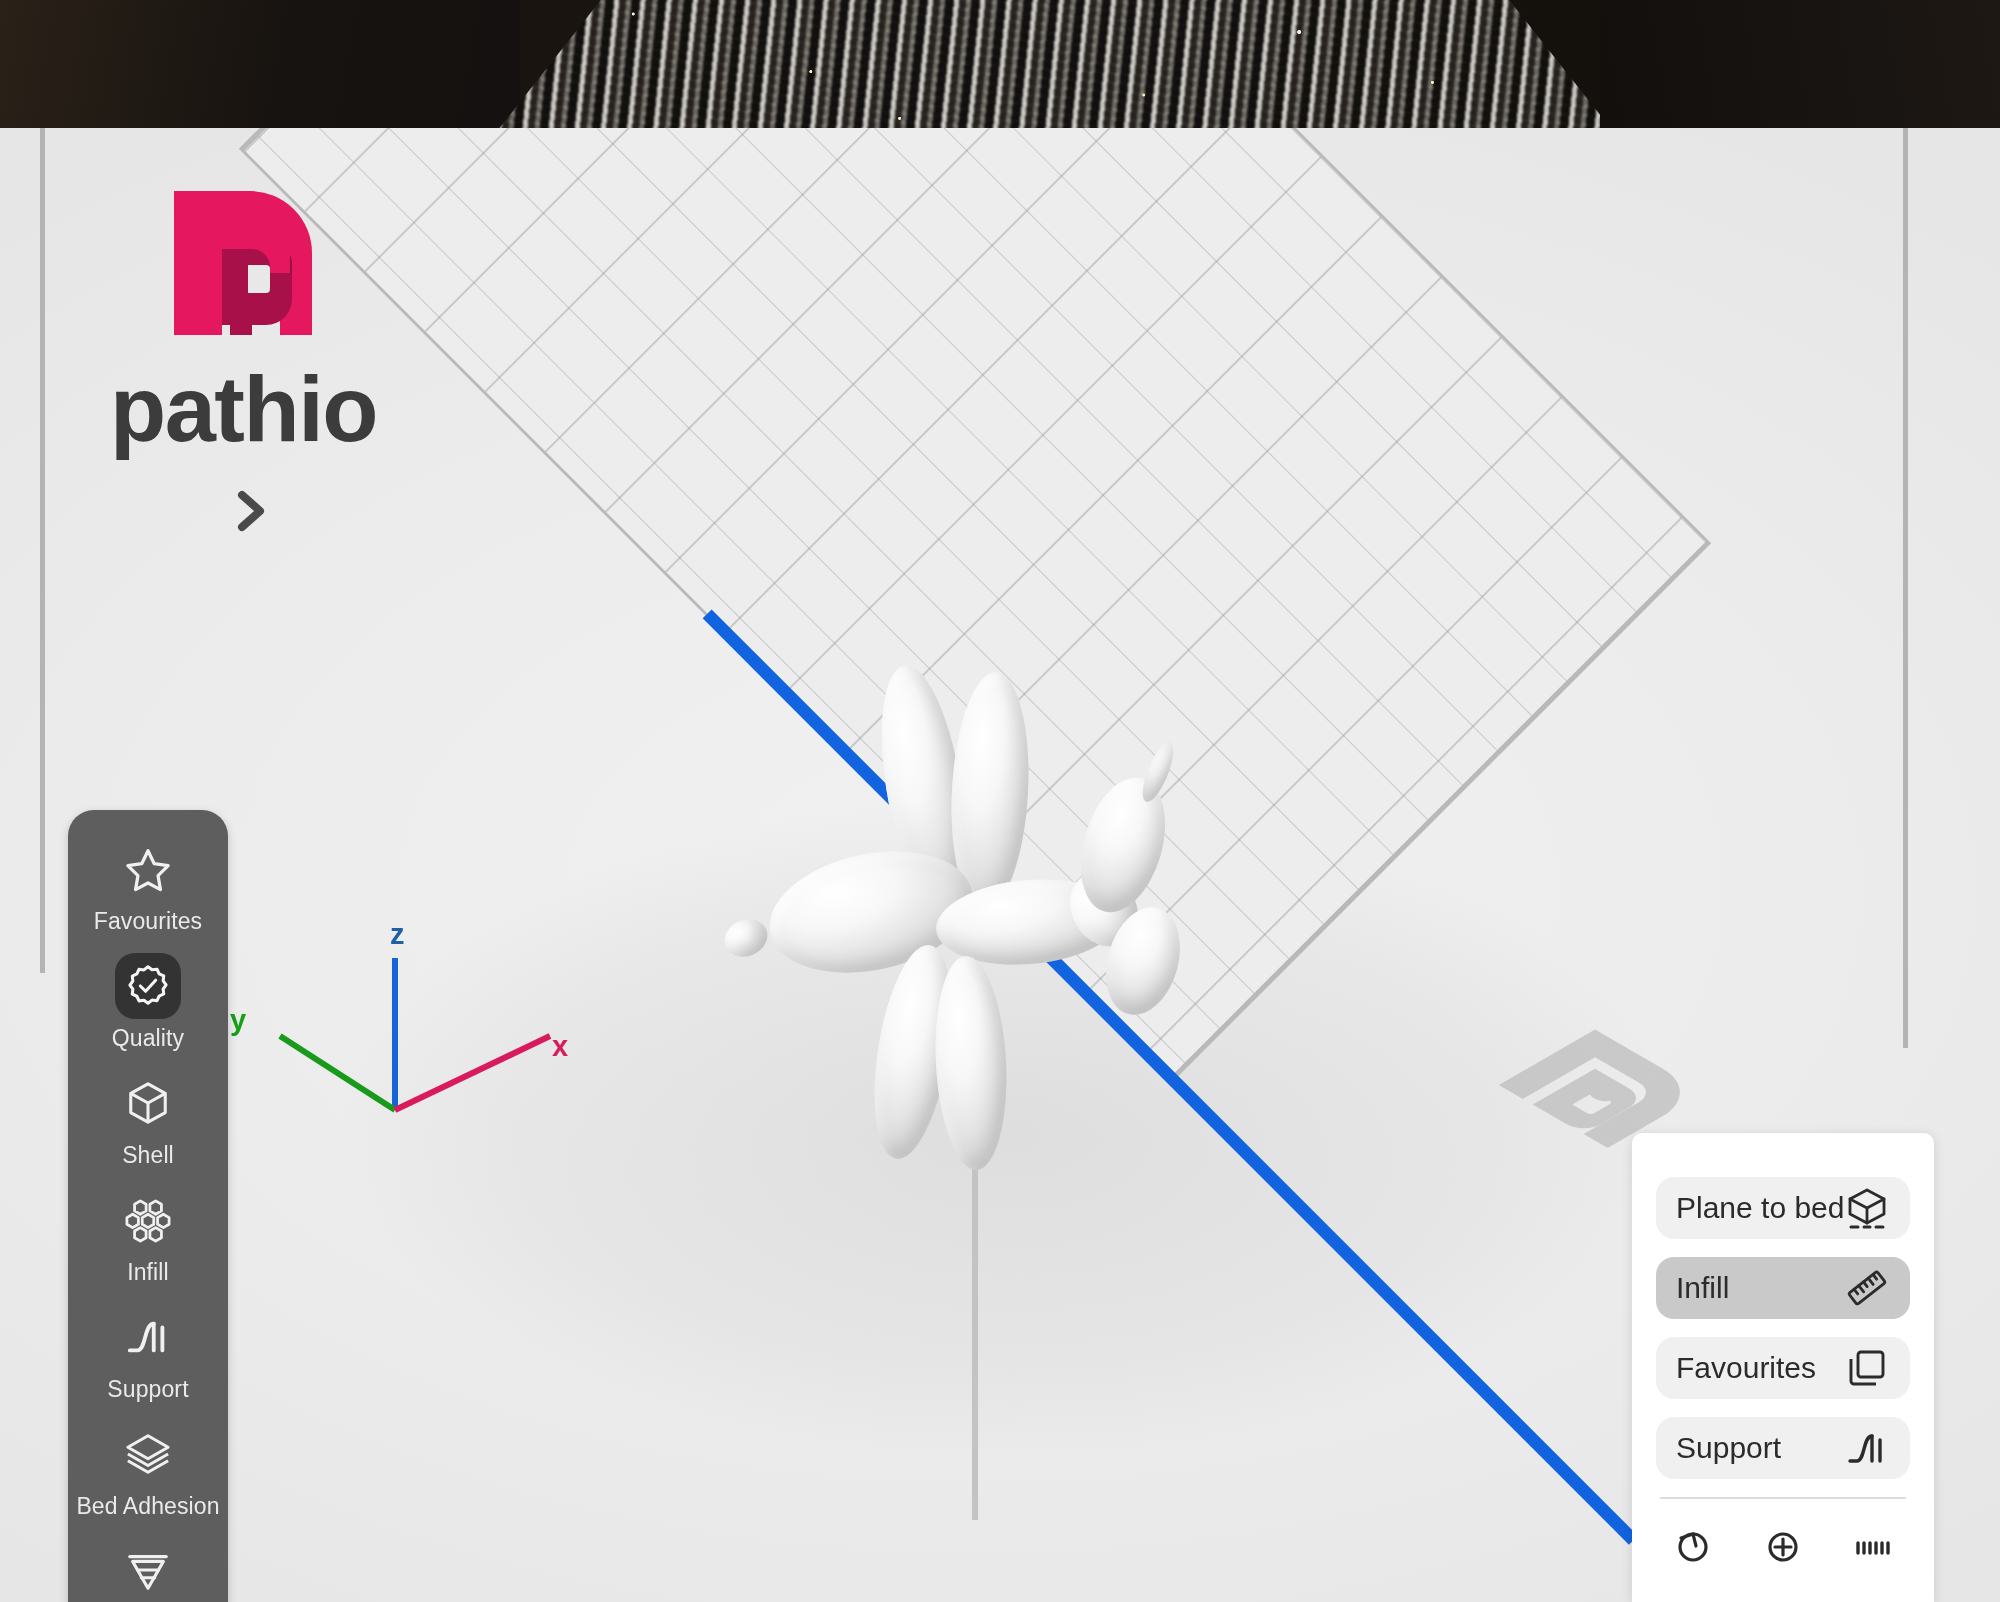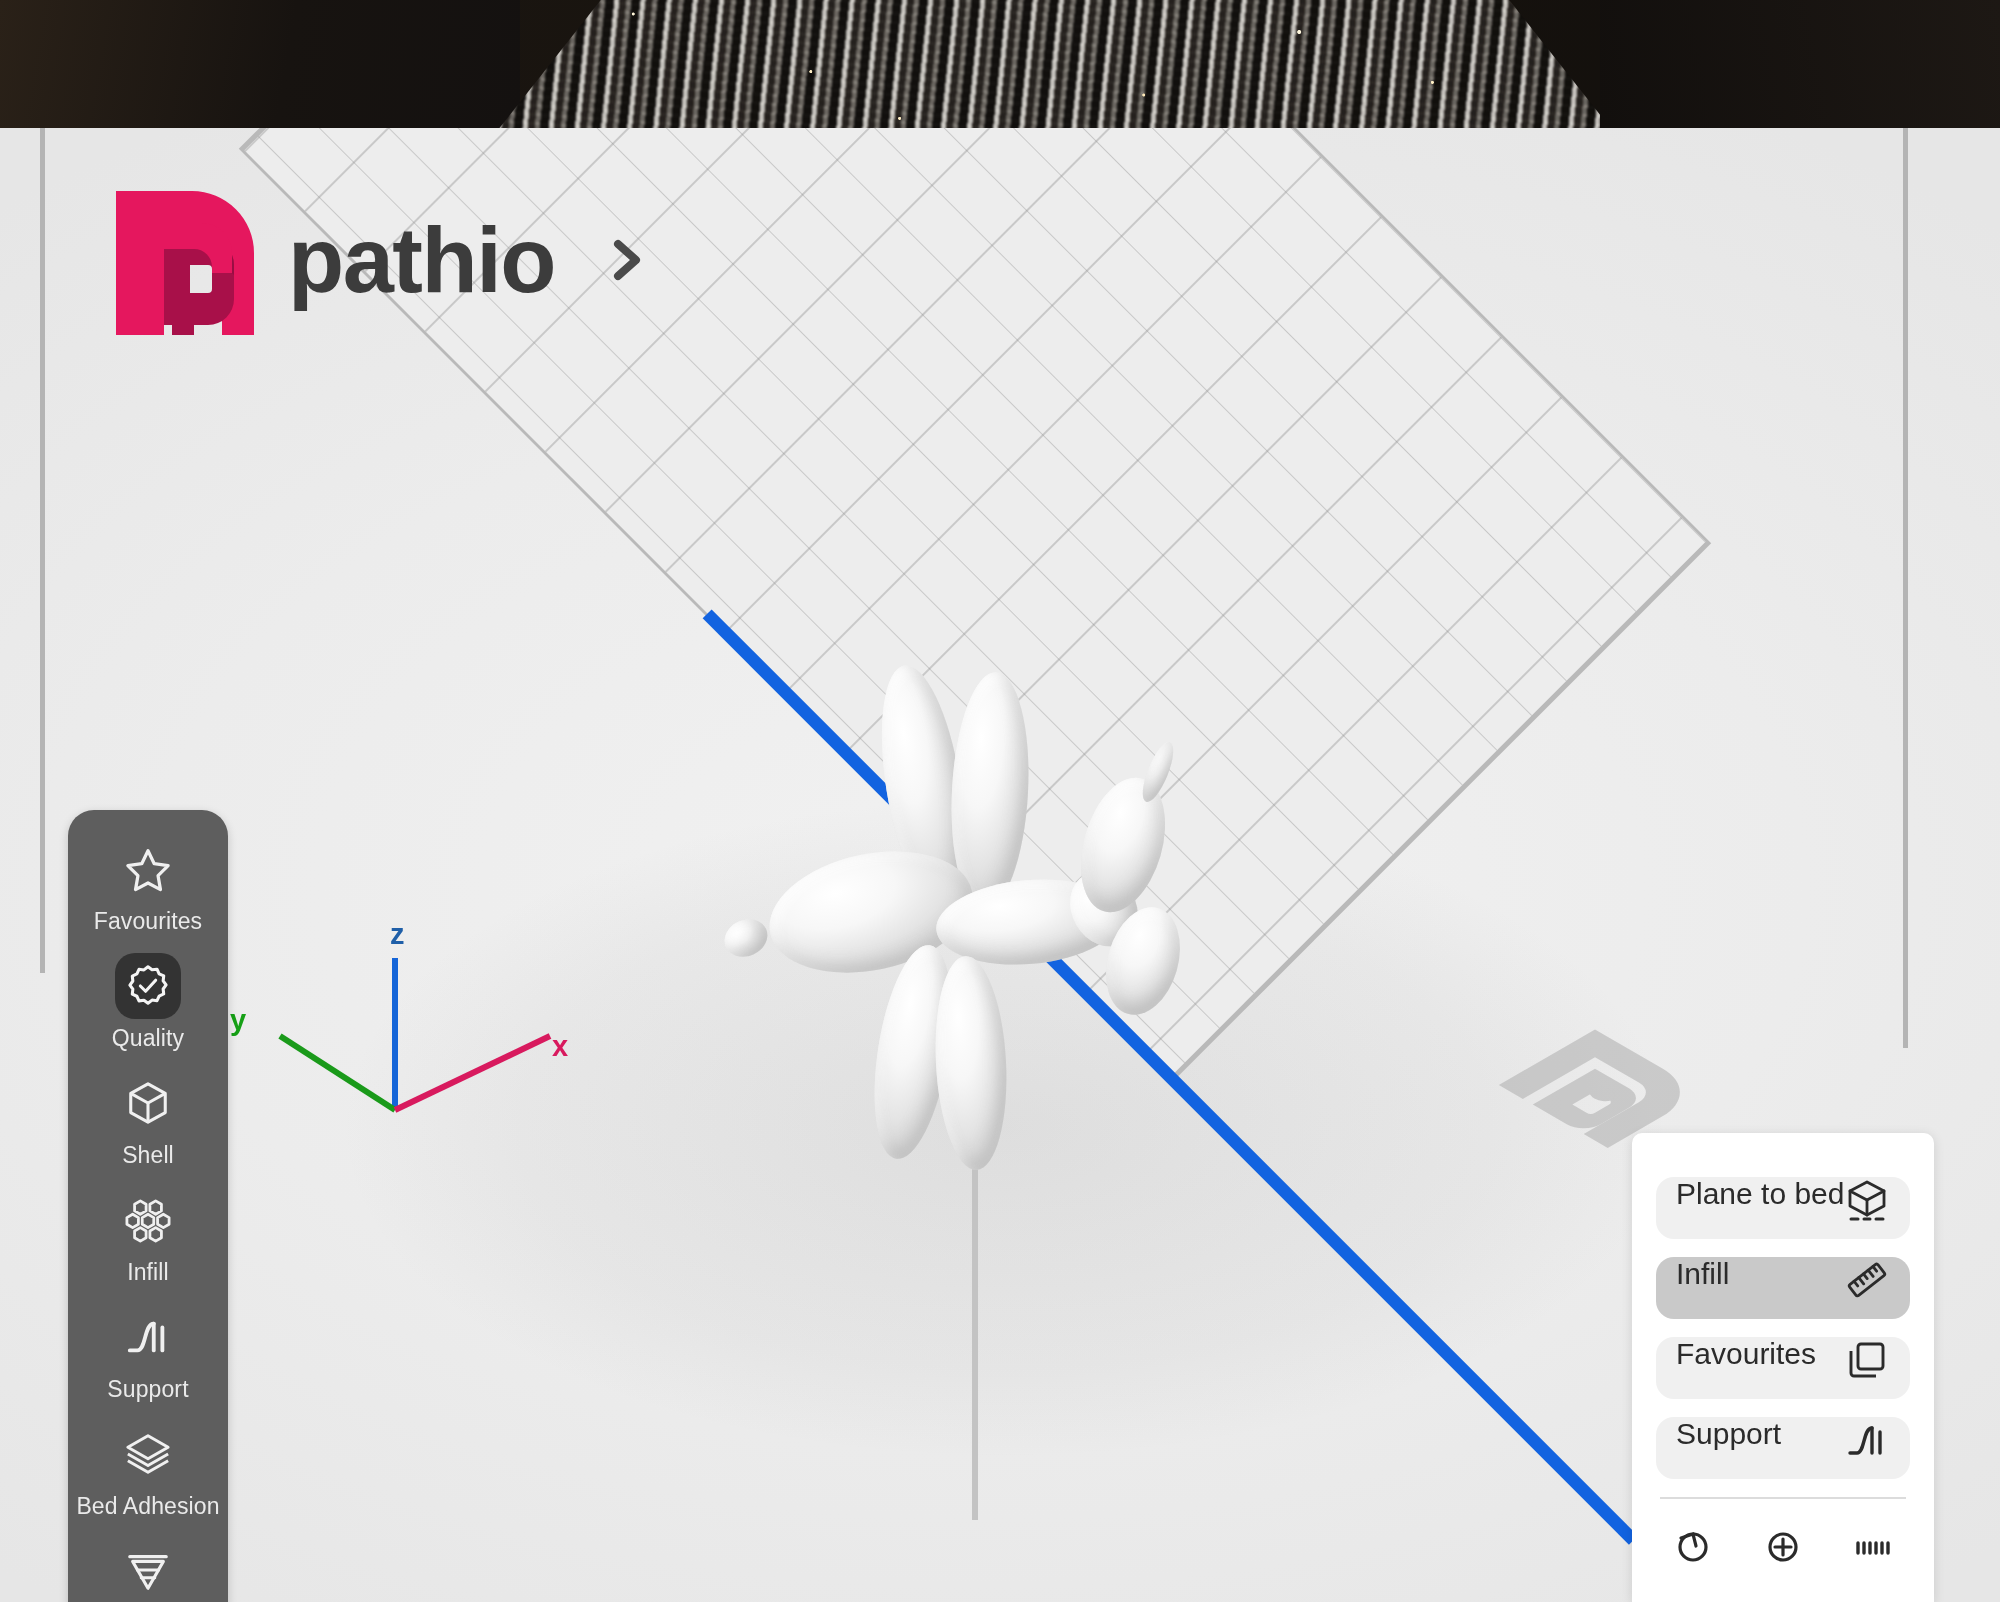--- a/index.html
+++ b/index.html
@@ -114,21 +114,21 @@
   
   .model { position:absolute; left:700px; top:530px; width:560px; height:510px; z-index:5; }
   .balloon {
     position:absolute;
     background:radial-gradient(ellipse 70% 70% at 35% 28%, #ffffff 0%, #f7f7f7 42%, #e4e4e4 78%, #d4d4d4 100%);
     border-radius:50%;
     box-shadow:inset -6px -8px 16px rgba(170,170,170,.45), inset 5px 6px 12px rgba(255,255,255,.9);
   }
 
   
-  .brand { position:absolute; left:110px; top:185px; display:flex; align-items:center; gap:28px; z-index:20; }
+  .brand { position:absolute; left:110px; top:185px; display:flex; align-items:center; gap:28px; z-index:20;flex-direction:column; }
   .brand-mark { width:150px; height:150px; }
   .brand-word { font-size:92px; font-weight:700; color:#3c3c3c; letter-spacing:-1.5px; line-height:1;
     font-family:"Liberation Sans", sans-serif; }
   .brand-chevron { width:56px; height:56px; margin-left:16px; }
 
   
   .printer-bar {
     position:absolute; left:1214px; top:196px; width:710px; height:116px;
     background:#fff; display:flex; align-items:center; padding:0 26px 0 34px; z-index:20;
     box-shadow:0 1px 3px rgba(0,0,0,.06);
@@ -158,21 +158,21 @@
   .rail-icon-box svg { width:46px; height:46px; display:block; }
   .rail-label { color:#eaeaea; font-size:23px; margin-top:6px; white-space:nowrap; letter-spacing:.1px; }
 
   
   .actions {
     position:absolute; left:1632px; top:1133px; width:302px; height:469px;
     background:#fff; border-radius:10px 10px 0 0; z-index:25;
     padding:44px 24px 0; box-shadow:0 2px 12px rgba(0,0,0,.12);
   }
   .act-btn {
-    display:flex; justify-content:space-between;
+    display:flex; align-items:center; justify-content:space-between;
     background:#f0f0f0; border-radius:18px; padding:0 20px;
     height:62px; margin-bottom:18px; cursor:pointer;
   }
   .act-btn.active { background:#c9c9c9; }
   .act-label { font-size:30px; color:#2b2b2b; white-space:nowrap; }
   .act-icon { width:46px; height:46px; flex:0 0 46px; display:flex; align-items:center; justify-content:center; }
   .act-icon svg { width:44px; height:44px; display:block; }
   .act-divider { height:2px; background:#dcdcdc; margin:14px 4px 0; }
   .act-row { display:flex; justify-content:space-between; align-items:flex-start;
     padding:18px 14px 0; }

